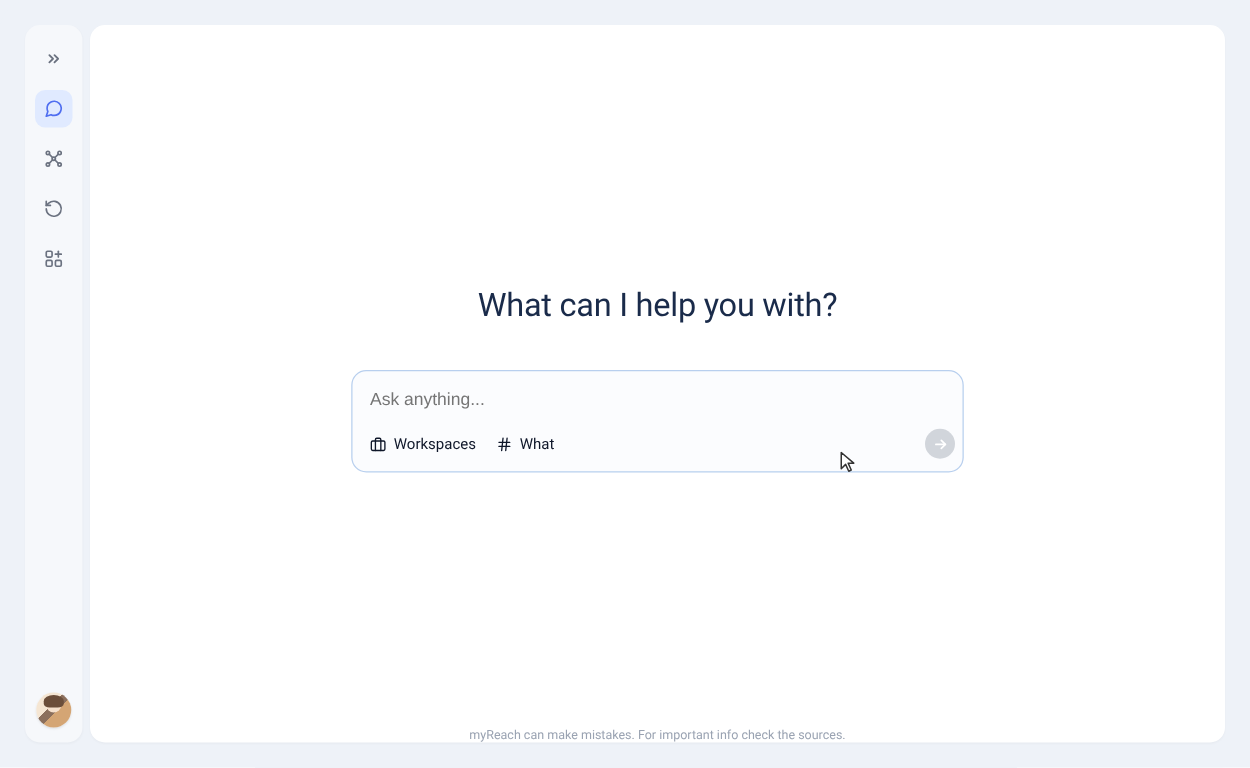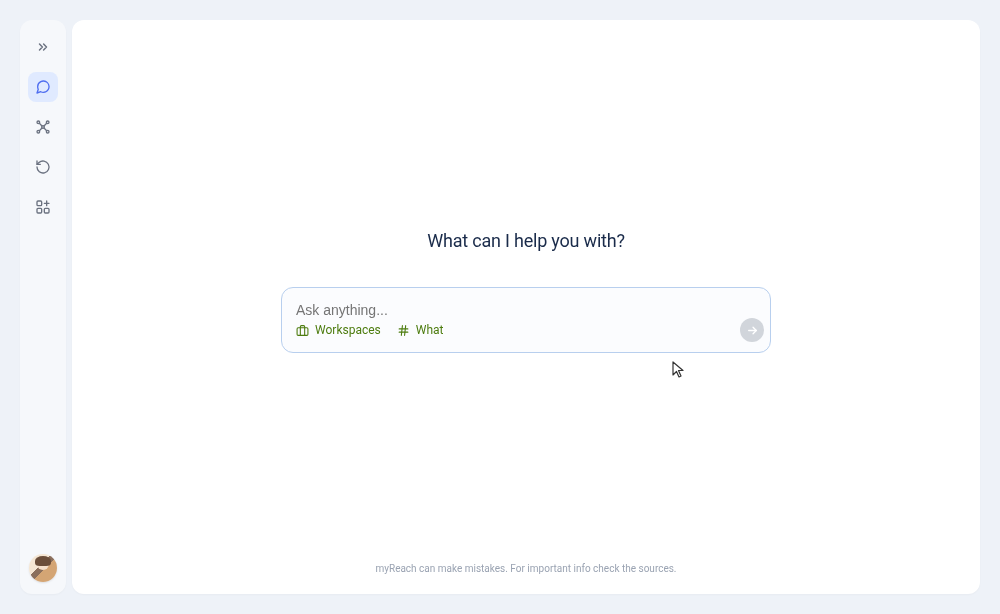--- a/index.html
+++ b/index.html
@@ -101,54 +101,55 @@
       border-radius: 12px;
       margin-left: 6px;
       display: flex;
       flex-direction: column;
       align-items: center;
       position: relative;
       box-shadow: 0 1px 2px rgba(0,0,0,0.03);
     }
     .heading {
       margin-top: 210px;
-      font-size: 18px;
+      font-size: 26px;
       font-weight: 400;
       color: #1a2b4a;
       letter-spacing: -0.2px;
     }
     .input-box {
       margin-top: 36px;
       width: 490px;
       border: 1.5px solid #b8cfee;
       border-radius: 12px;
       background: #fbfcfe;
       padding: 14px 6px 10px 14px;
       display: flex;
       flex-direction: column;
+      gap: 16px;
     }
     .input-placeholder {
       color: #9aa3b2;
       font-size: 14px;
       font-weight: 400;
       outline: none;
       border: none;
       background: transparent;
       width: 100%;
     }
     .input-bottom-row {
       display: flex;
       align-items: center;
       gap: 16px;
     }
     .chip {
       display: flex;
       align-items: center;
       gap: 6px;
-      color: #4d7c0f;
+      color: #0f172a;
       font-size: 12px;
       cursor: pointer;
     }
     .chip svg {
       width: 13px;
       height: 13px;
     }
     .submit-button {
       margin-left: auto;
       width: 24px;
@@ -161,21 +162,21 @@
       cursor: pointer;
       border: none;
     }
     .submit-button svg {
       width: 13px;
       height: 13px;
       color: #ffffff;
     }
     .footer-text {
       position: absolute;
-      bottom: 20px;
+      bottom: 0;
       font-size: 10px;
       color: #9aa3b2;
       text-align: right;
     }
     .cursor-pointer {
       position: absolute;
       left: 672px;
       top: 361px;
       pointer-events: none;
     }

